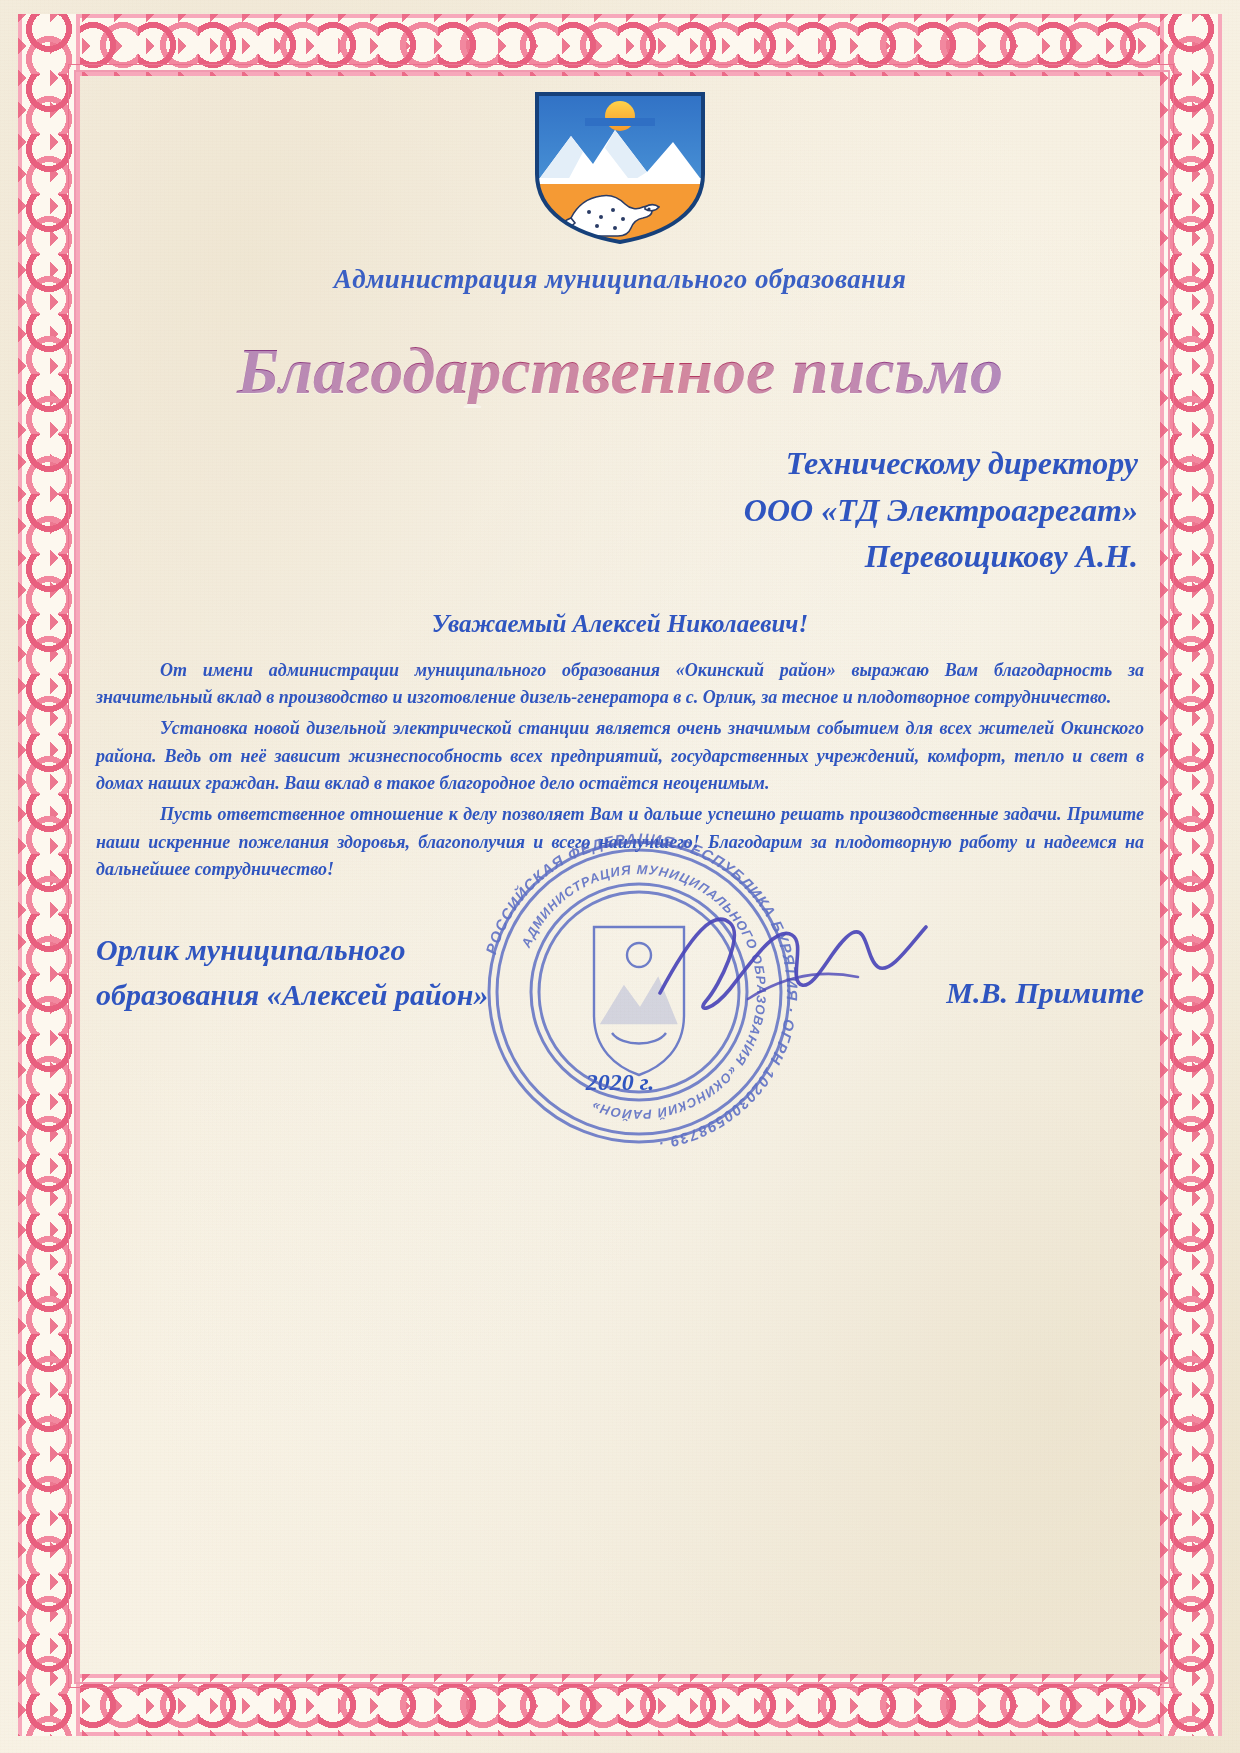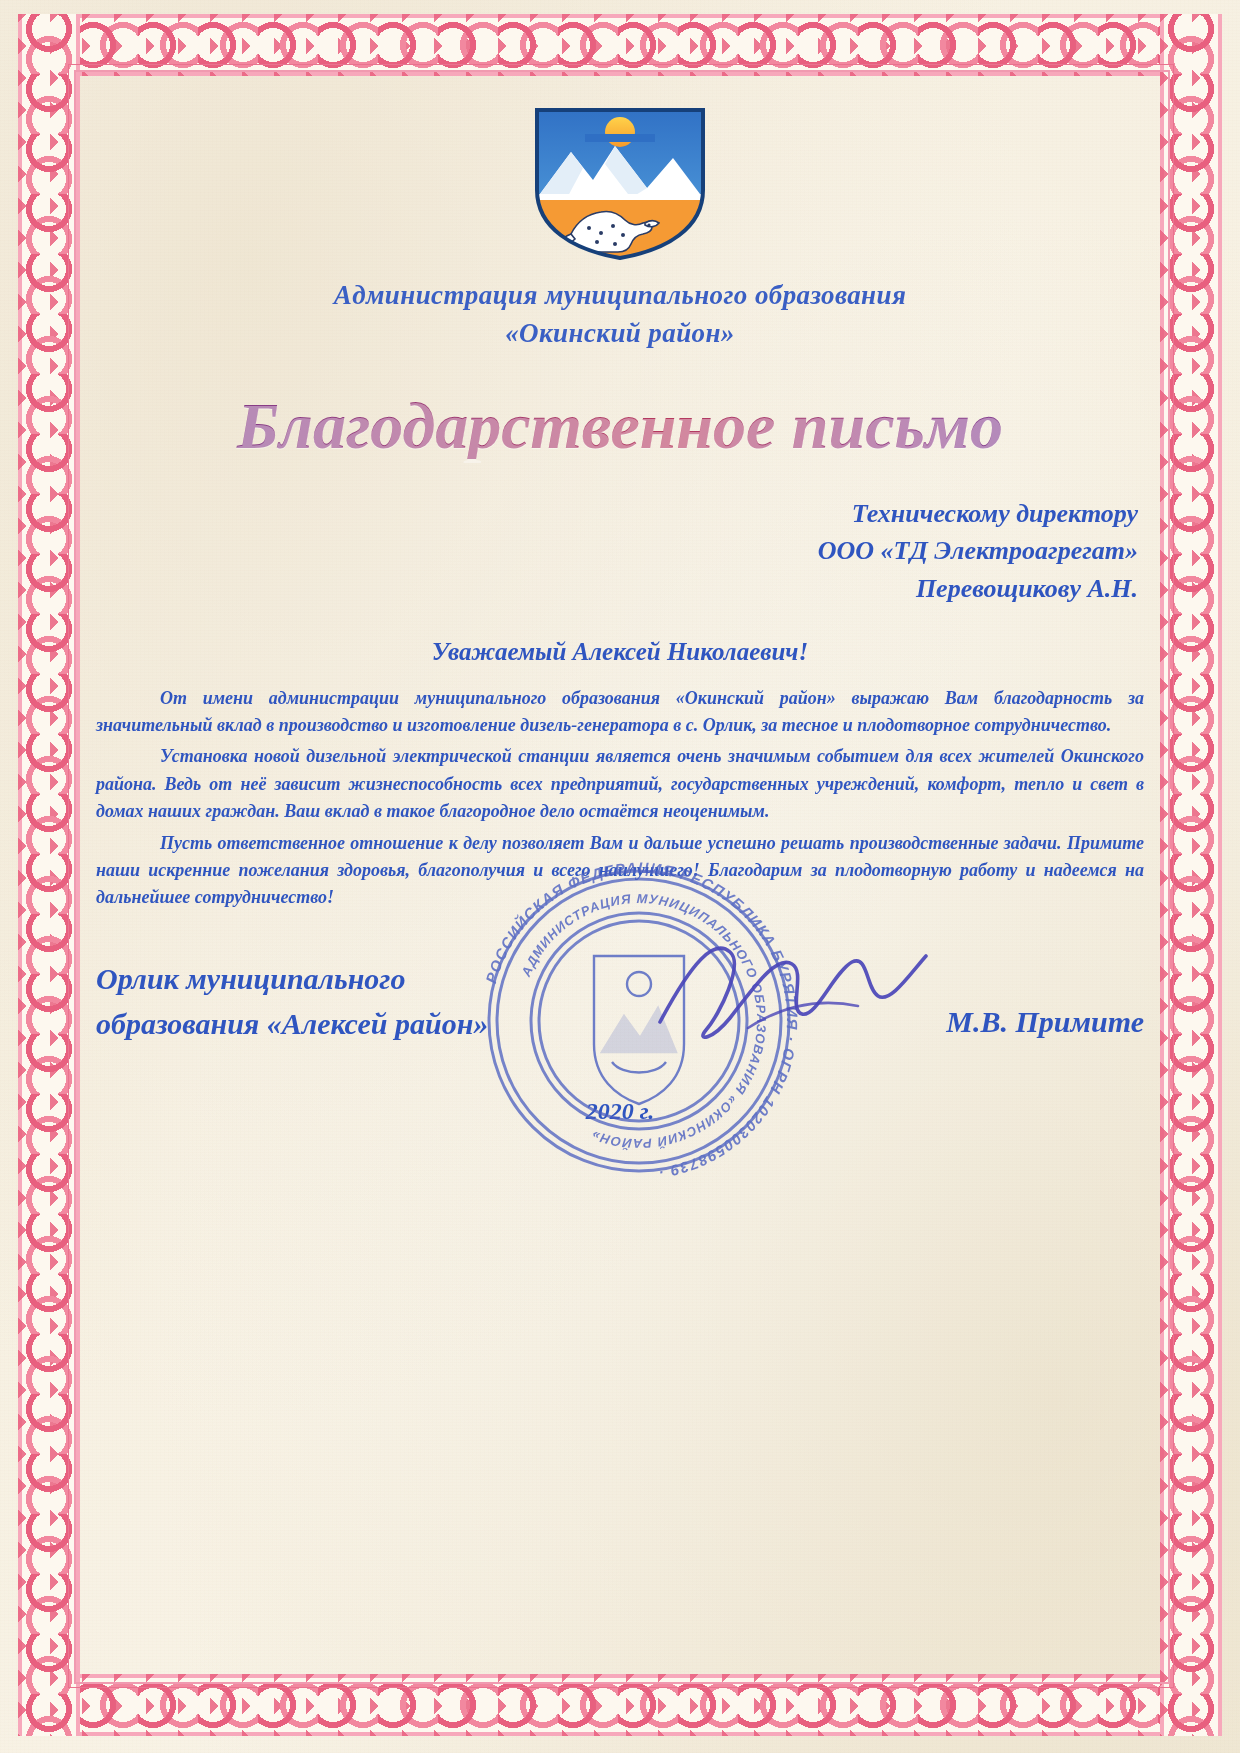--- a/index.html
+++ b/index.html
@@ -84,21 +84,21 @@
     position: absolute;
     left: 68px; top: 64px;
     width: 1104px; height: 1622px;
     border: 1px solid #e9738f;
   }
 
   
   .content {
     position: absolute;
     left: 96px;
-    top: 100px;
+    top: 84px;
     width: 1048px;
     height: 1580px;
   }
 
   
   .emblem-wrap {
     display: flex;
     justify-content: center;
     margin-top: 2px;
   }
@@ -132,21 +132,21 @@
     color: transparent;
     text-shadow: 0 1px 0 rgba(255,255,255,.4);
   }
 
   .addressee {
     margin-top: 36px;
     text-align: right;
     color: #2f55c0;
     font-style: italic;
     font-weight: bold;
-    font-size: 26px;
+    font-size: 32px;
     line-height: 1.45;
     padding-right: 6px;
   }
 
   .salutation {
     margin-top: 30px;
     text-align: center;
     color: #2f55c0;
     font-style: italic;
     font-weight: bold;
@@ -275,21 +275,20 @@
                 <circle cx="88" cy="142" r="2"></circle>
             </g>
           </g>
           <path d="M10 8 H176 V88 C176 126 140 148 93 156 C46 148 10 126 10 88 Z" fill="none" stroke="#16407a" stroke-width="4"></path>
         </svg>
       </div>
     </div>
 
     <div class="org-block">
       <div class="org-line">Администрация муниципального образования</div>
-      <div class="org-line">«Окинский район»</div>
     </div>
 
     <div class="doc-title">Благодарственное письмо</div>
 
     <div class="addressee">
       <div>Техническому директору</div>
       <div>ООО «ТД Электроагрегат»</div>
       <div>Перевощикову А.Н.</div>
     </div>
 

